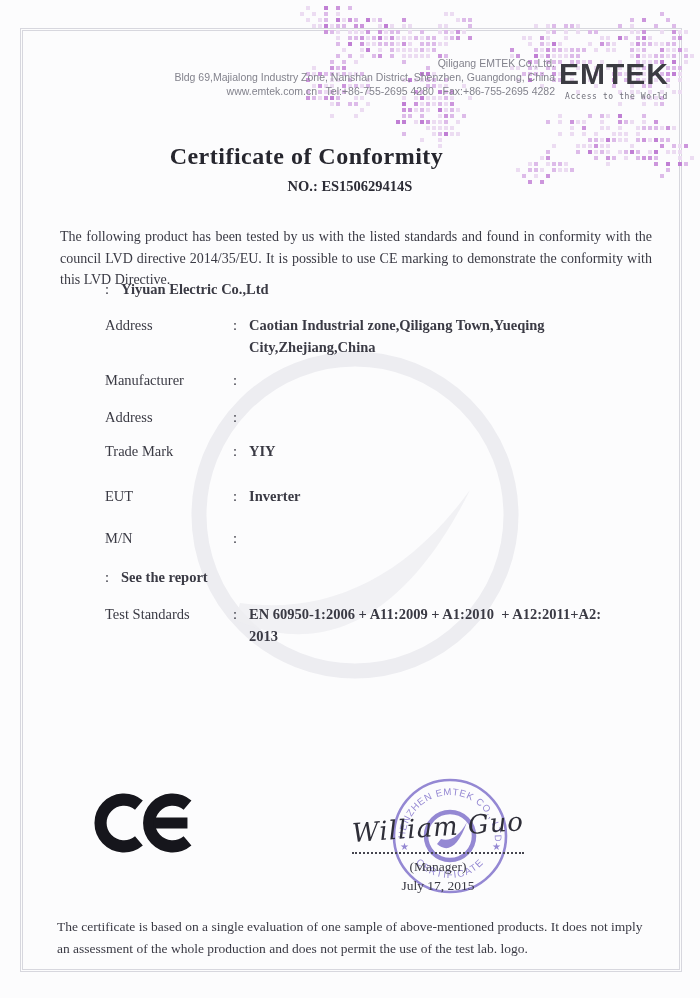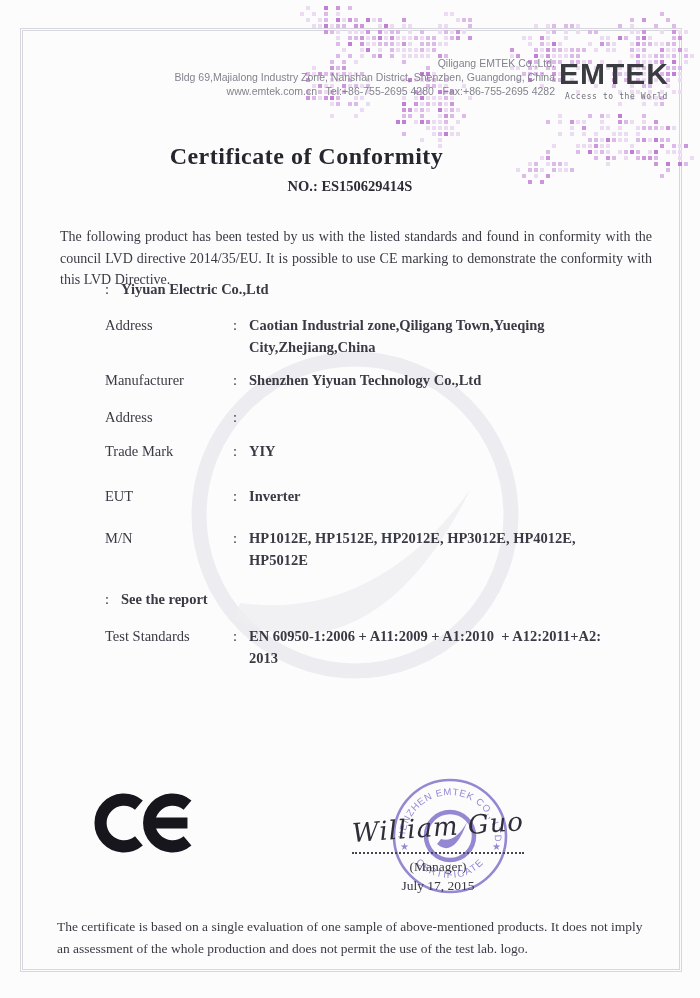--- a/index.html
+++ b/index.html
@@ -692,41 +692,38 @@
       </div>
       <div class="field-row" style="margin-bottom: 11px;">
         <span class="field-label">Address</span>
         <span class="field-colon">:</span>
         <span class="field-value">Caotian Industrial zone,Qiligang Town,Yueqing
 City,Zhejiang,China</span>
       </div>
       <div class="field-row" style="margin-bottom: 15px;">
         <span class="field-label">Manufacturer</span>
         <span class="field-colon">:</span>
-        <span class="field-value">Shenzhen Yiyuan Technology Co.,Ltd</span>
       </div>
       <div class="field-row" style="margin-bottom: 12px;">
         <span class="field-label">Address</span>
         <span class="field-colon">:</span>
       </div>
       <div class="field-row" style="margin-bottom: 23px;">
         <span class="field-label">Trade Mark</span>
         <span class="field-colon">:</span>
         <span class="field-value">YIY</span>
       </div>
       <div class="field-row" style="margin-bottom: 20px;">
         <span class="field-label">EUT</span>
         <span class="field-colon">:</span>
         <span class="field-value">Inverter</span>
       </div>
       <div class="field-row" style="margin-bottom: 17px;">
         <span class="field-label">M/N</span>
         <span class="field-colon">:</span>
-        <span class="field-value">HP1012E, HP1512E, HP2012E, HP3012E, HP4012E,
-HP5012E</span>
       </div>
       <div class="field-row" style="margin-bottom: 15px;">
         <span class="field-colon">:</span>
         <span class="field-value">See the report</span>
       </div>
       <div class="field-row" style="margin-bottom: 0px;">
         <span class="field-label">Test Standards</span>
         <span class="field-colon">:</span>
         <span class="field-value">EN 60950-1:2006 + A11:2009 + A1:2010  + A12:2011+A2:
 2013</span>

